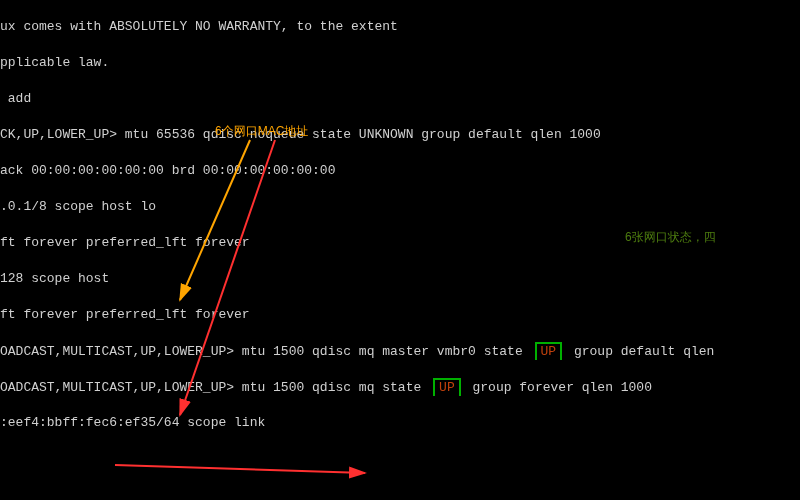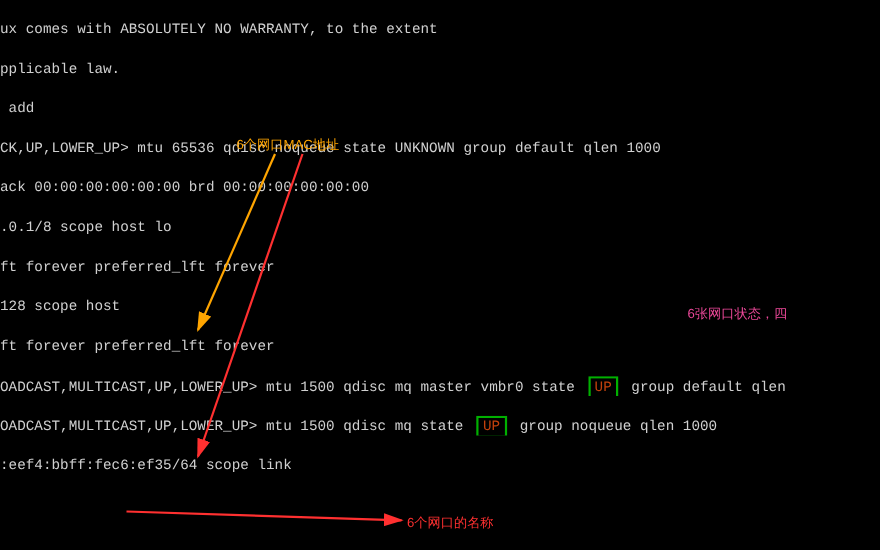--- a/index.html
+++ b/index.html
@@ -3,39 +3,39 @@
 <meta charset="utf-8">
 <style>
   html,body{margin:0;padding:0;background:#000;width:800px;height:500px;overflow:hidden;
     font-family:Consolas,"Courier New",monospace;font-size:13px;color:#d0d0d0;line-height:18px;}
   .term{position:relative;padding:0;white-space:pre;}
   .line{height:18px;overflow:hidden;white-space:pre;}
   .macbox{display:inline-block;border:2px solid #ffa500;color:#d0d0d0;padding:0 2px;height:16px;line-height:16px;}
   .stbox{display:inline-block;border:2px solid #00b000;color:#c2410c;padding:0 4px;height:16px;line-height:16px;margin:0 4px;}
   .anno{position:absolute;font-size:12px;font-family:Arial,sans-serif;font-weight:500;}
   .anno.yellow{color:#ffa500;}
-  .anno.green{color:#ec4899;margin-top:48px;}
+  .anno.green{color:#4d7c0f;}
   .anno.red{color:#ff3030;}
   svg.overlay{position:absolute;top:0;left:0;pointer-events:none;}
 </style>
 </head>
 <body>
 
 <div class="term">
 <div class="line">ux comes with ABSOLUTELY NO WARRANTY, to the extent</div>
 <div class="line">pplicable law.</div>
 <div class="line"> add</div>
 <div class="line">CK,UP,LOWER_UP&gt; mtu 65536 qdisc noqueue state UNKNOWN group default qlen 1000</div>
 <div class="line">ack 00:00:00:00:00:00 brd 00:00:00:00:00:00</div>
 <div class="line">.0.1/8 scope host lo</div>
 <div class="line">ft forever preferred_lft forever</div>
 <div class="line">128 scope host</div>
 <div class="line">ft forever preferred_lft forever</div>
 <div class="line"><span>OADCAST,MULTICAST,UP,LOWER_UP&gt; mtu 1500 qdisc mq master vmbr0 state</span> <span class="stbox">UP</span> <span>group default qlen </span></div>
-<div class="line"><span>OADCAST,MULTICAST,UP,LOWER_UP&gt; mtu 1500 qdisc mq state</span> <span class="stbox">UP</span> <span>group noqueue qlen 1000</span></div>
+<div class="line"><span>OADCAST,MULTICAST,UP,LOWER_UP&gt; mtu 1500 qdisc mq state</span> <span class="stbox">UP</span> <span>group forever qlen 1000</span></div>
 <div class="line">:eef4:bbff:fec6:ef35/64 scope link</div>
 
 
 
 
 
 
 
 
 
@@ -45,21 +45,20 @@
 
 
 
 
 
 
 
 
 <div class="anno yellow" style="top:122px;left:215px;">6个网口MAC地址</div>
 <div class="anno green" style="top:228px;left:625px;">6张网口状态，四</div>
-<div class="anno red" style="top:466px;left:370px;">6个网口的名称</div>
 
 <svg class="overlay" width="800" height="500">
   <defs>
     <marker id="ah-y" markerWidth="10" markerHeight="10" refX="8" refY="3" orient="auto">
       <path d="M0,0 L9,3 L0,6 Z" fill="#ffa500"></path>
     </marker>
     <marker id="ah-r" markerWidth="10" markerHeight="10" refX="8" refY="3" orient="auto">
       <path d="M0,0 L9,3 L0,6 Z" fill="#ff3030"></path>
     </marker>
   </defs>

